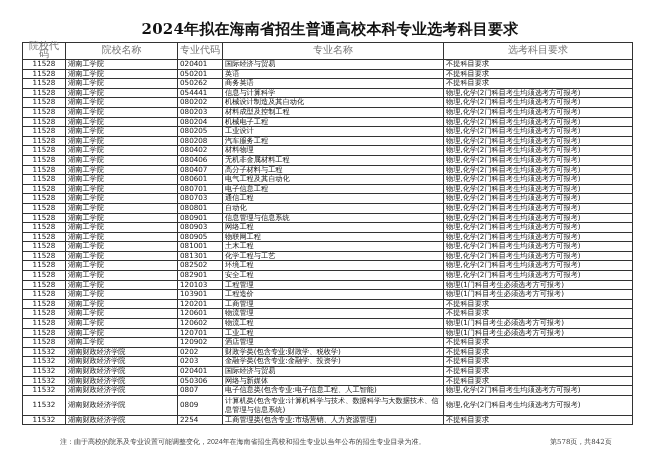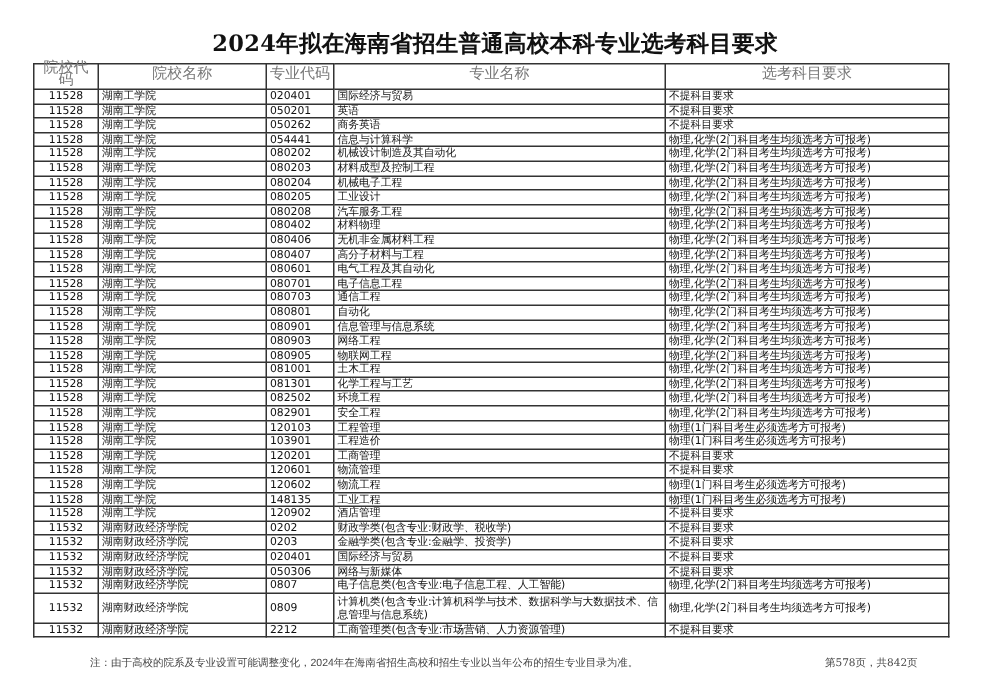--- a/index.html
+++ b/index.html
@@ -234,21 +234,21 @@
       <tr>
         <td class="code">11528</td>
         <td>湖南工学院</td>
         <td>120602</td>
         <td>物流工程</td>
         <td>物理(1门科目考生必须选考方可报考)</td>
       </tr>
       <tr>
         <td class="code">11528</td>
         <td>湖南工学院</td>
-        <td>148135</td>
+        <td>120701</td>
         <td>工业工程</td>
         <td>物理(1门科目考生必须选考方可报考)</td>
       </tr>
       <tr>
         <td class="code">11528</td>
         <td>湖南工学院</td>
         <td>120902</td>
         <td>酒店管理</td>
         <td>不提科目要求</td>
       </tr>
@@ -290,21 +290,21 @@
       <tr class="tall">
         <td class="code">11532</td>
         <td>湖南财政经济学院</td>
         <td>0809</td>
         <td class="wrap">计算机类(包含专业:计算机科学与技术、数据科学与大数据技术、信息管理与信息系统)</td>
         <td>物理,化学(2门科目考生均须选考方可报考)</td>
       </tr>
       <tr>
         <td class="code">11532</td>
         <td>湖南财政经济学院</td>
-        <td>2212</td>
+        <td>2254</td>
         <td>工商管理类(包含专业:市场营销、人力资源管理)</td>
         <td>不提科目要求</td>
       </tr>
     </tbody>
 </table>
 
 <div class="footer-note">注：由于高校的院系及专业设置可能调整变化，2024年在海南省招生高校和招生专业以当年公布的招生专业目录为准。</div>
 <div class="page-no">第578页，共842页</div>
 
 </body></html>

